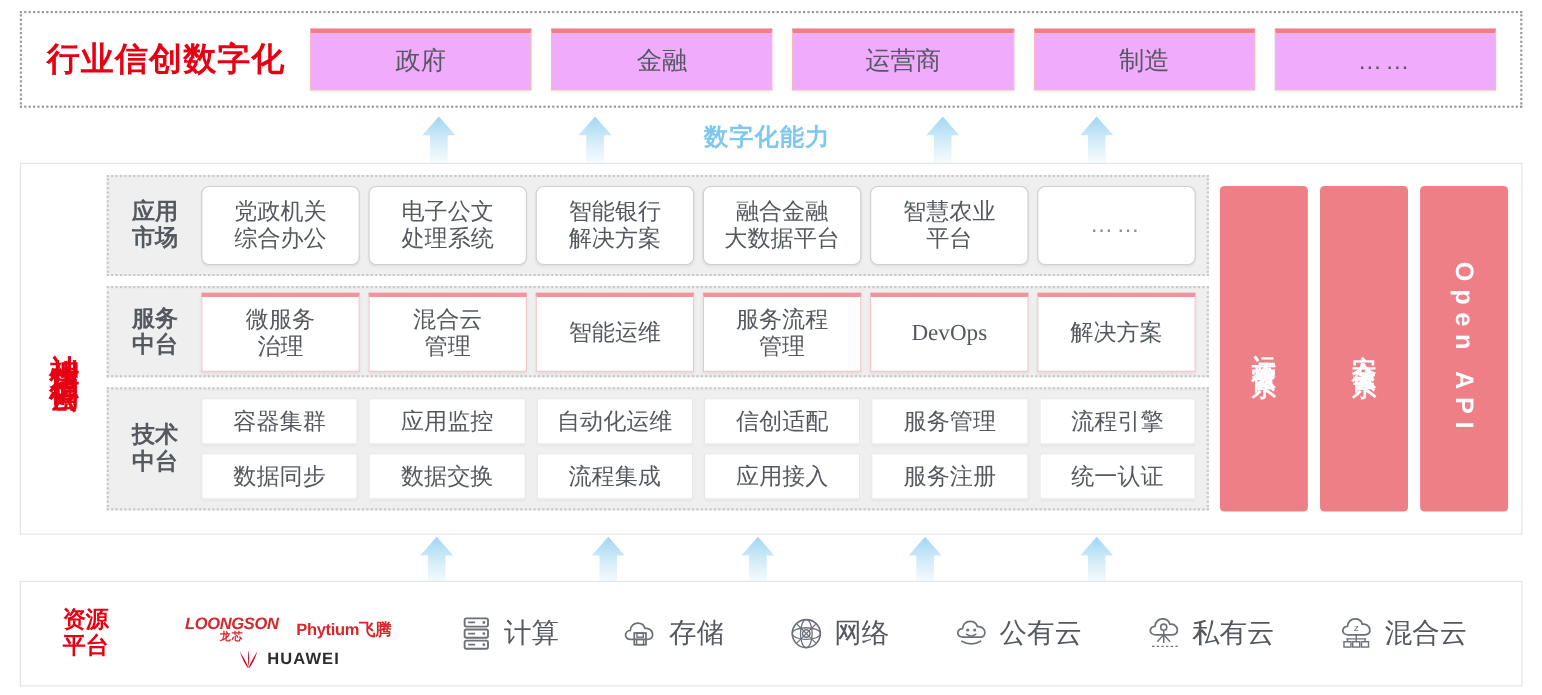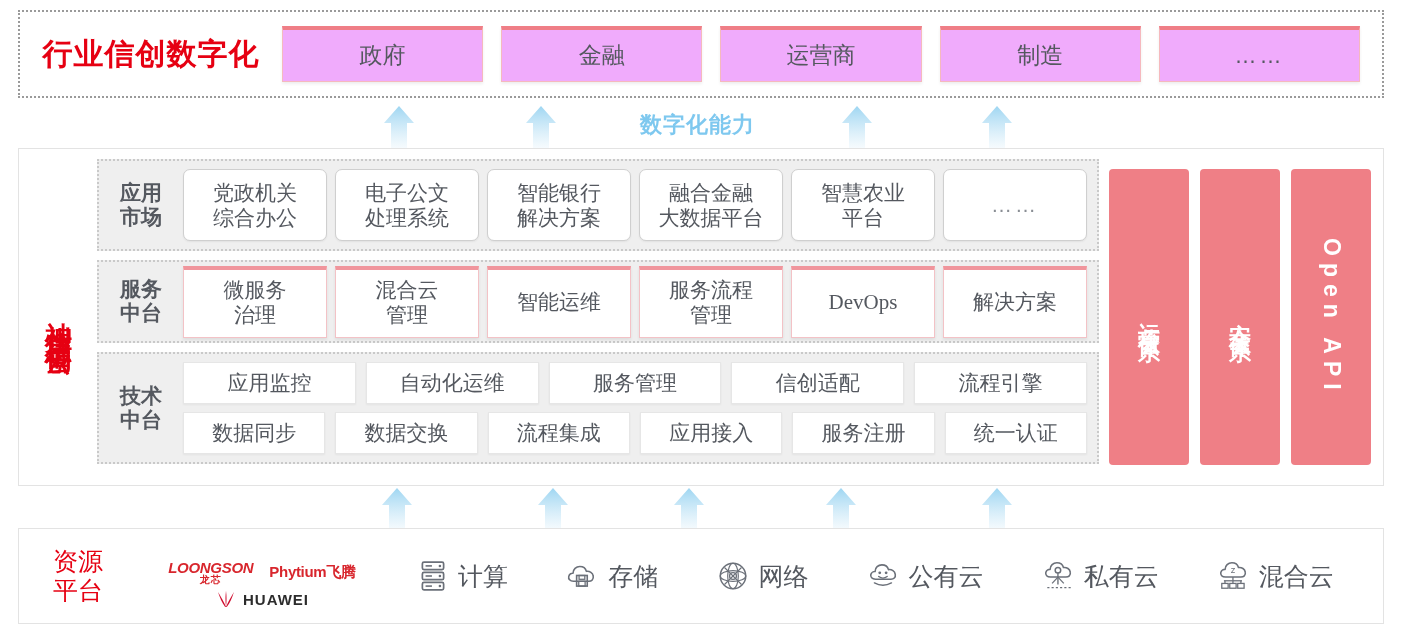--- a/index.html
+++ b/index.html
@@ -263,22 +263,22 @@
     background: #fff;
     border: 1px solid #e3e3e3;
     box-sizing: border-box;
     display: flex;
     align-items: center;
   }
   .resource-title {
     width: 118px;
     flex: none;
     text-align: center;
-    font-size: 25px;
-    font-weight: normal;
+    font-size: 21px;
+    font-weight: bold;
     color: #e60012;
     line-height: 1.15;
   }
   .vendor-logos {
     width: 250px;
     flex: none;
     display: flex;
     flex-direction: column;
     align-items: center;
     gap: 5px;
@@ -480,24 +480,25 @@
           </div>
         </div>
 
         <div class="layer layer-tech">
           <div class="layer-label">
             <div>技术</div>
             <div>中台</div>
           </div>
           <div class="tech-grid">
             <div class="tech-row">
+              <div class="tech-card">容器集群</div>
               <div class="tech-card">应用监控</div>
               <div class="tech-card">自动化运维</div>
+              <div class="tech-card">信创适配</div>
               <div class="tech-card">服务管理</div>
-              <div class="tech-card">信创适配</div>
               <div class="tech-card">流程引擎</div>
             </div>
             <div class="tech-row">
               <div class="tech-card">数据同步</div>
               <div class="tech-card">数据交换</div>
               <div class="tech-card">流程集成</div>
               <div class="tech-card">应用接入</div>
               <div class="tech-card">服务注册</div>
               <div class="tech-card">统一认证</div>
             </div>

